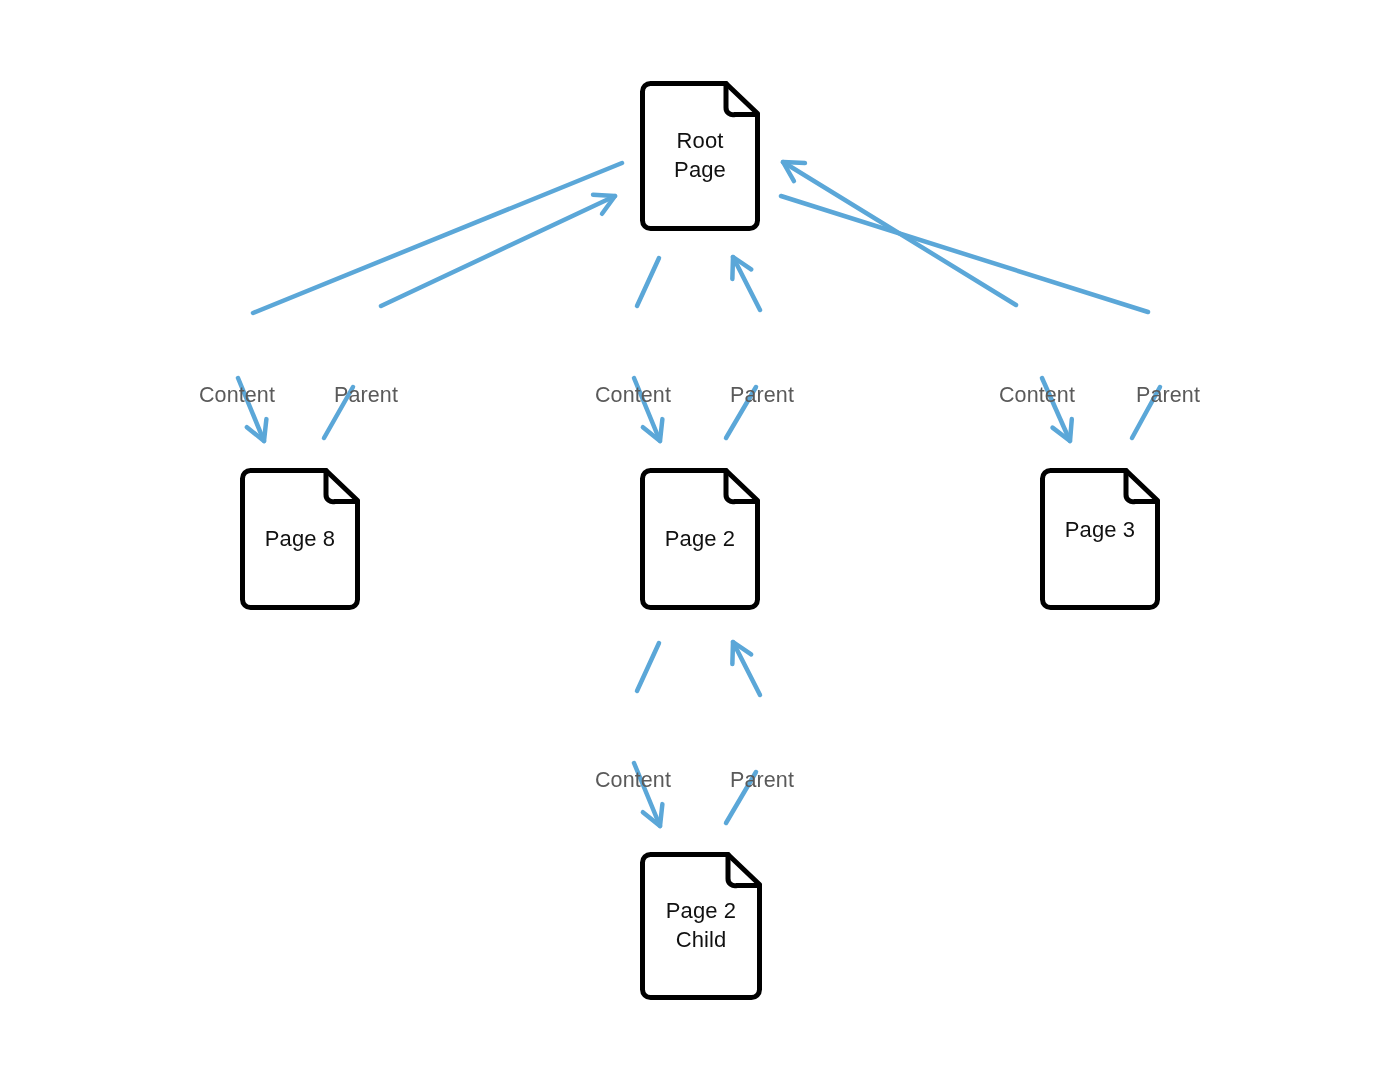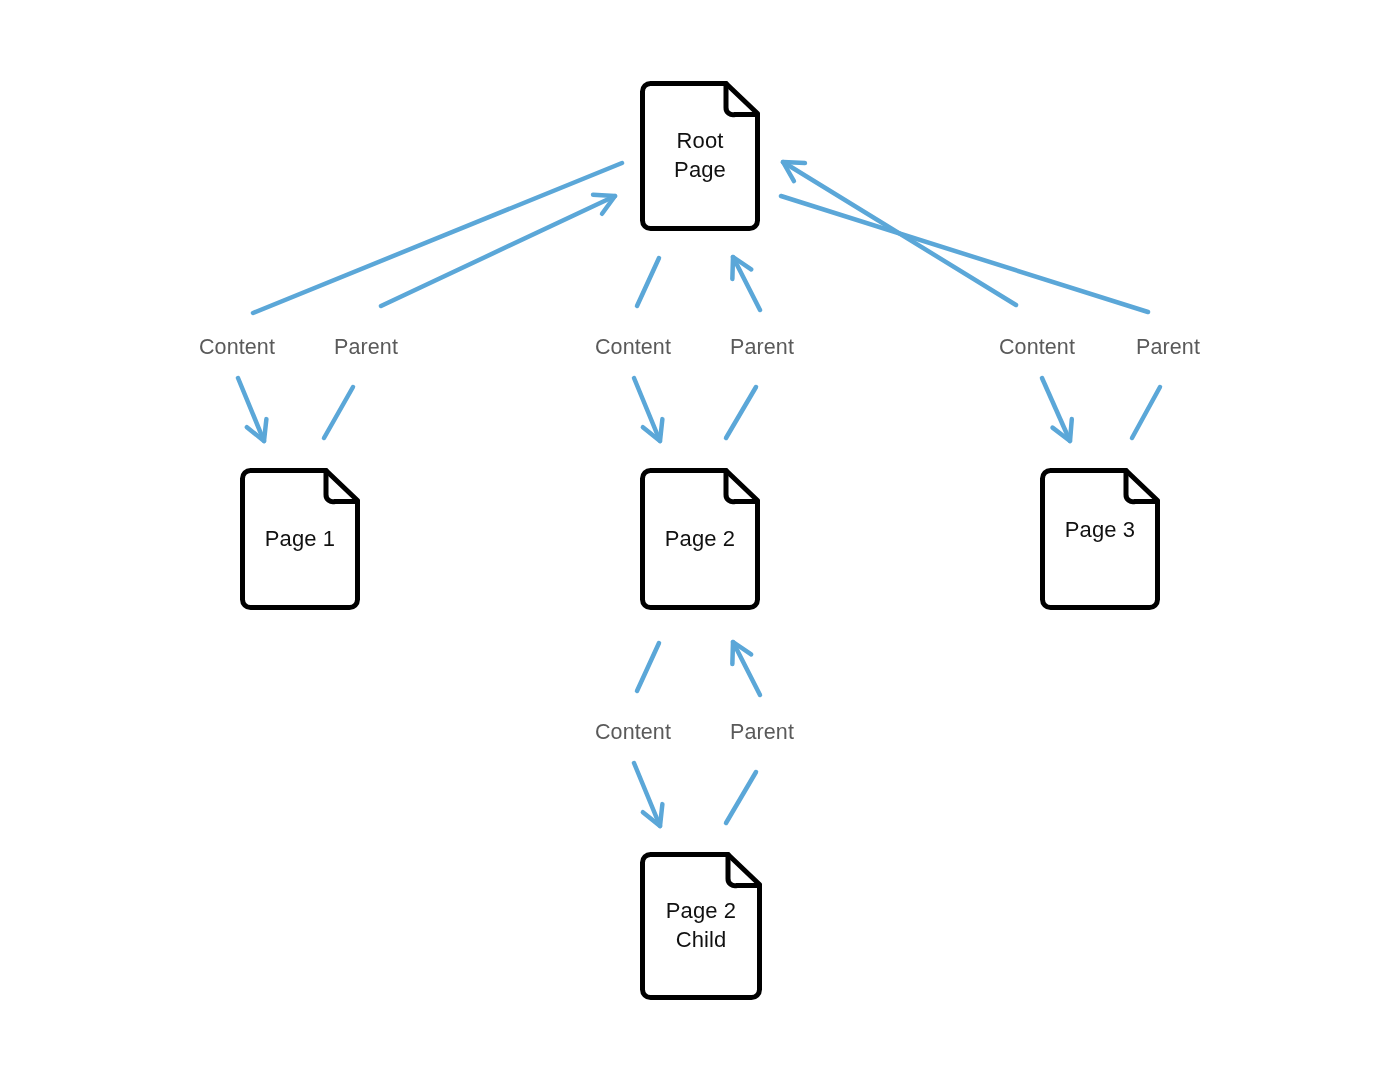--- a/index.html
+++ b/index.html
@@ -52,20 +52,21 @@
     pointer-events: none;
   }
   .edge-label {
     position: absolute;
     color: #5a5a5a;
     font-size: 21.5px;
     line-height: 1;
     letter-spacing: 0.1px;
     white-space: nowrap;
     transform: translate(-50%, -50%);
+    margin-top: 48px;
   }
 </style>
 </head>
 <body>
 
 <div id="diagram-root">
 
   <svg id="edge-layer" viewBox="0 0 1400 1082" xmlns="http://www.w3.org/2000/svg" aria-hidden="true">
       <g>
         <line x1="253" y1="313" x2="622" y2="163" stroke="#5ba7d8" stroke-width="4.5" stroke-linecap="round"></line>
@@ -132,21 +133,21 @@
           <path d="M 86 2.5 L 86 26.5 A 7 7 0 0 0 95 33.5 L 117.5 33.5" fill="none" stroke="#000000" stroke-width="5" stroke-linejoin="round" stroke-linecap="round"></path>
         </svg>
         <div class="node-label">Root
 Page</div>
       </div>
       <div class="node" style="left: 240px; top: 468px; width: 120px; height: 142px;">
         <svg class="node-svg" width="120" height="142" viewBox="0 0 120 142">
           <path d="M 10.5 2.5 L 86 2.5 L 117.5 32.5 L 117.5 131.5 A 8 8 0 0 1 109.5 139.5 L 10.5 139.5 A 8 8 0 0 1 2.5 131.5 L 2.5 10.5 A 8 8 0 0 1 10.5 2.5 Z" fill="#ffffff" stroke="#000000" stroke-width="5" stroke-linejoin="round"></path>
           <path d="M 86 2.5 L 86 26.5 A 7 7 0 0 0 95 33.5 L 117.5 33.5" fill="none" stroke="#000000" stroke-width="5" stroke-linejoin="round" stroke-linecap="round"></path>
         </svg>
-        <div class="node-label">Page 1</div>
+        <div class="node-label">Page 8</div>
       </div>
       <div class="node" style="left: 640px; top: 468px; width: 120px; height: 142px;">
         <svg class="node-svg" width="120" height="142" viewBox="0 0 120 142">
           <path d="M 10.5 2.5 L 86 2.5 L 117.5 32.5 L 117.5 131.5 A 8 8 0 0 1 109.5 139.5 L 10.5 139.5 A 8 8 0 0 1 2.5 131.5 L 2.5 10.5 A 8 8 0 0 1 10.5 2.5 Z" fill="#ffffff" stroke="#000000" stroke-width="5" stroke-linejoin="round"></path>
           <path d="M 86 2.5 L 86 26.5 A 7 7 0 0 0 95 33.5 L 117.5 33.5" fill="none" stroke="#000000" stroke-width="5" stroke-linejoin="round" stroke-linecap="round"></path>
         </svg>
         <div class="node-label">Page 2</div>
       </div>
       <div class="node" style="left: 1040px; top: 468px; width: 120px; height: 125px;">
         <svg class="node-svg" width="120" height="142" viewBox="0 0 120 142">

